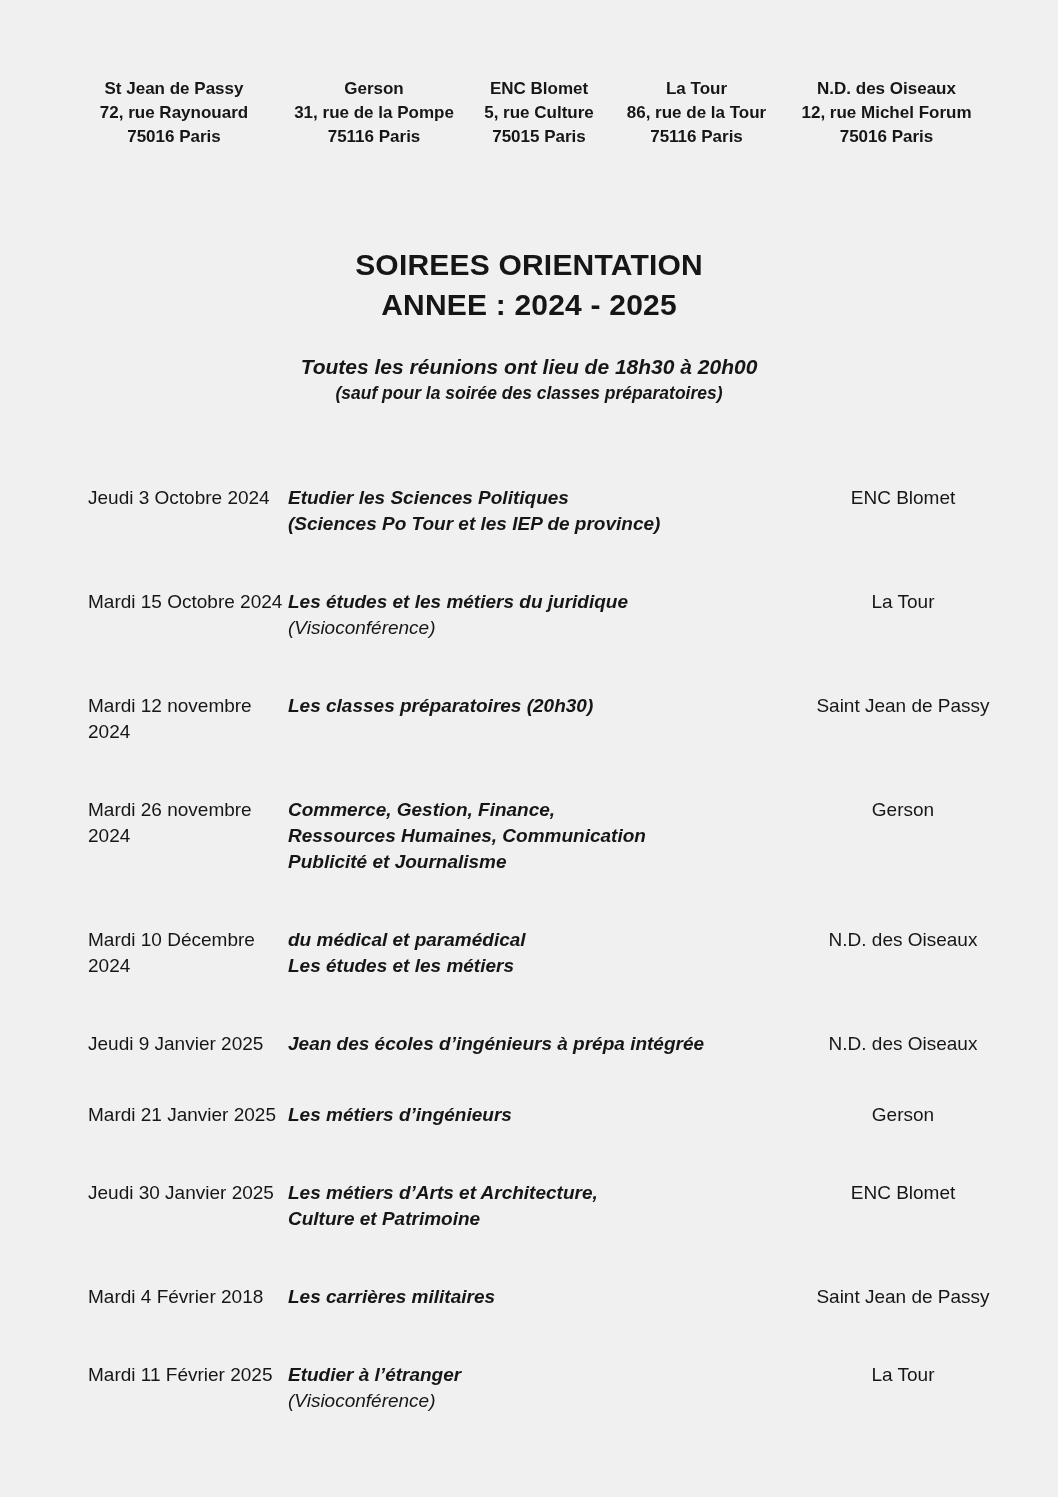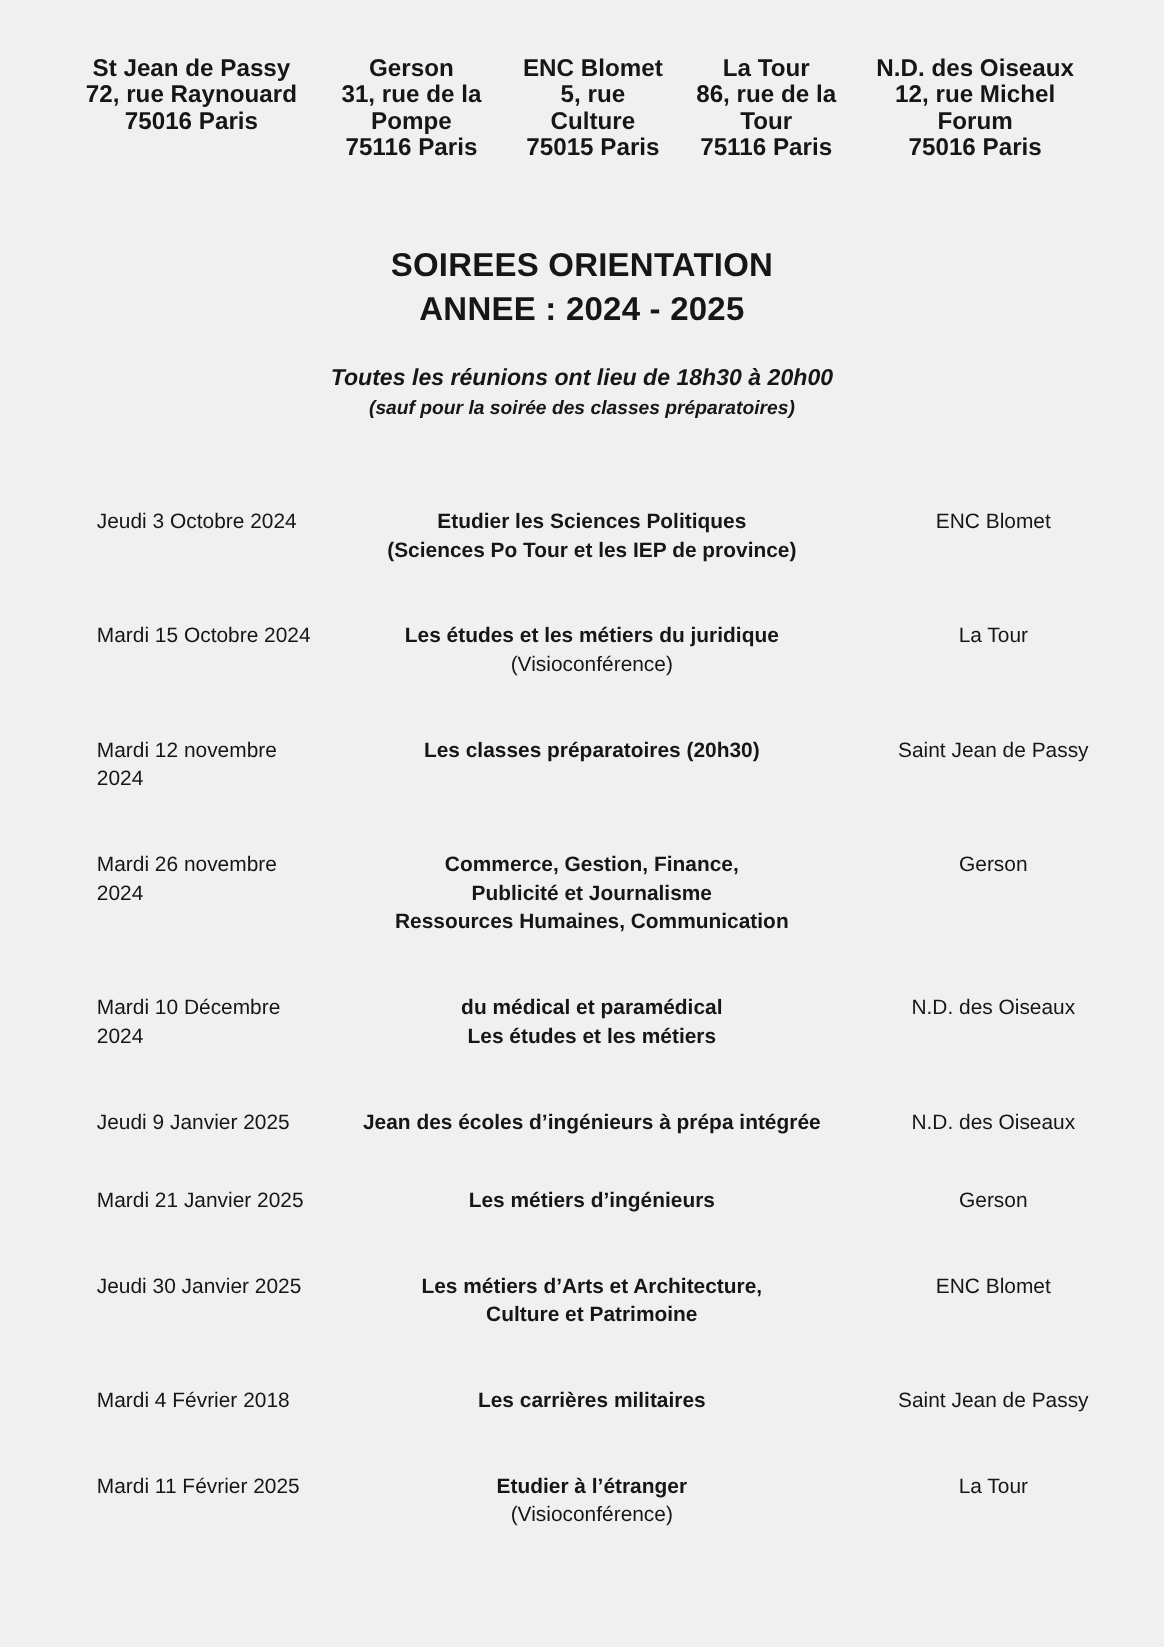--- a/index.html
+++ b/index.html
@@ -10,35 +10,35 @@
     color: #161616;
     font-family: "Liberation Sans", sans-serif;
     overflow: hidden;
   }
   .page { width: 1058px; height: 1497px; position: relative; }
 
   
   .schools {
     display: flex;
     justify-content: center;
-    padding-top: 50px;
+    padding-top: 77px;
     font-weight: bold;
-    font-size: 22px;
+    font-size: 17px;
     line-height: 24px;
     text-align: center;
   }
   .school:nth-child(1) { width: 210px; }
   .school:nth-child(2) { width: 190px; }
   .school:nth-child(3) { width: 140px; }
   .school:nth-child(4) { width: 175px; }
   .school:nth-child(5) { width: 205px; }
 
   
   .title {
-    margin-top: 76px;
+    margin-top: 96px;
     text-align: center;
     font-weight: bold;
     font-size: 30px;
     line-height: 40px;
     letter-spacing: 0.2px;
   }
 
   
   .subtitle {
     text-align: center;
@@ -55,21 +55,21 @@
   }
   .row {
     display: grid;
     grid-template-columns: 200px 500px 1fr;
     margin-bottom: 52px;
     font-size: 19px;
     line-height: 26px;
   }
   .row:nth-child(6) { margin-bottom: 45px; }
   .cell.date { text-align: left; font-weight: normal; }
-  .cell.topic { text-align: center; font-weight: bold; }
+  .cell.topic { text-align: left; font-weight: bold; font-style: italic; }
   .topic-line.regular { font-weight: normal; }
   .cell.location { text-align: center; font-weight: normal; }
 </style>
 </head>
 <body>
 
 <div class="page">
 
   <header class="schools">
     <div class="school">
@@ -133,22 +133,22 @@
       <div class="cell topic">
           <div class="topic-line">Les classes préparatoires (20h30)</div>
         </div>
       <div class="cell location">Saint Jean de Passy</div>
     </div>
 
     <div class="row">
       <div class="cell date">Mardi 26 novembre 2024</div>
       <div class="cell topic">
           <div class="topic-line">Commerce, Gestion, Finance,</div>
+          <div class="topic-line">Ressources Humaines, Communication</div>
           <div class="topic-line">Publicité et Journalisme</div>
-          <div class="topic-line">Ressources Humaines, Communication</div>
         </div>
       <div class="cell location">Gerson</div>
     </div>
 
     <div class="row">
       <div class="cell date">Mardi 10 Décembre 2024</div>
       <div class="cell topic">
           <div class="topic-line">du médical et paramédical</div>
           <div class="topic-line">Les études et les métiers</div>
         </div>

